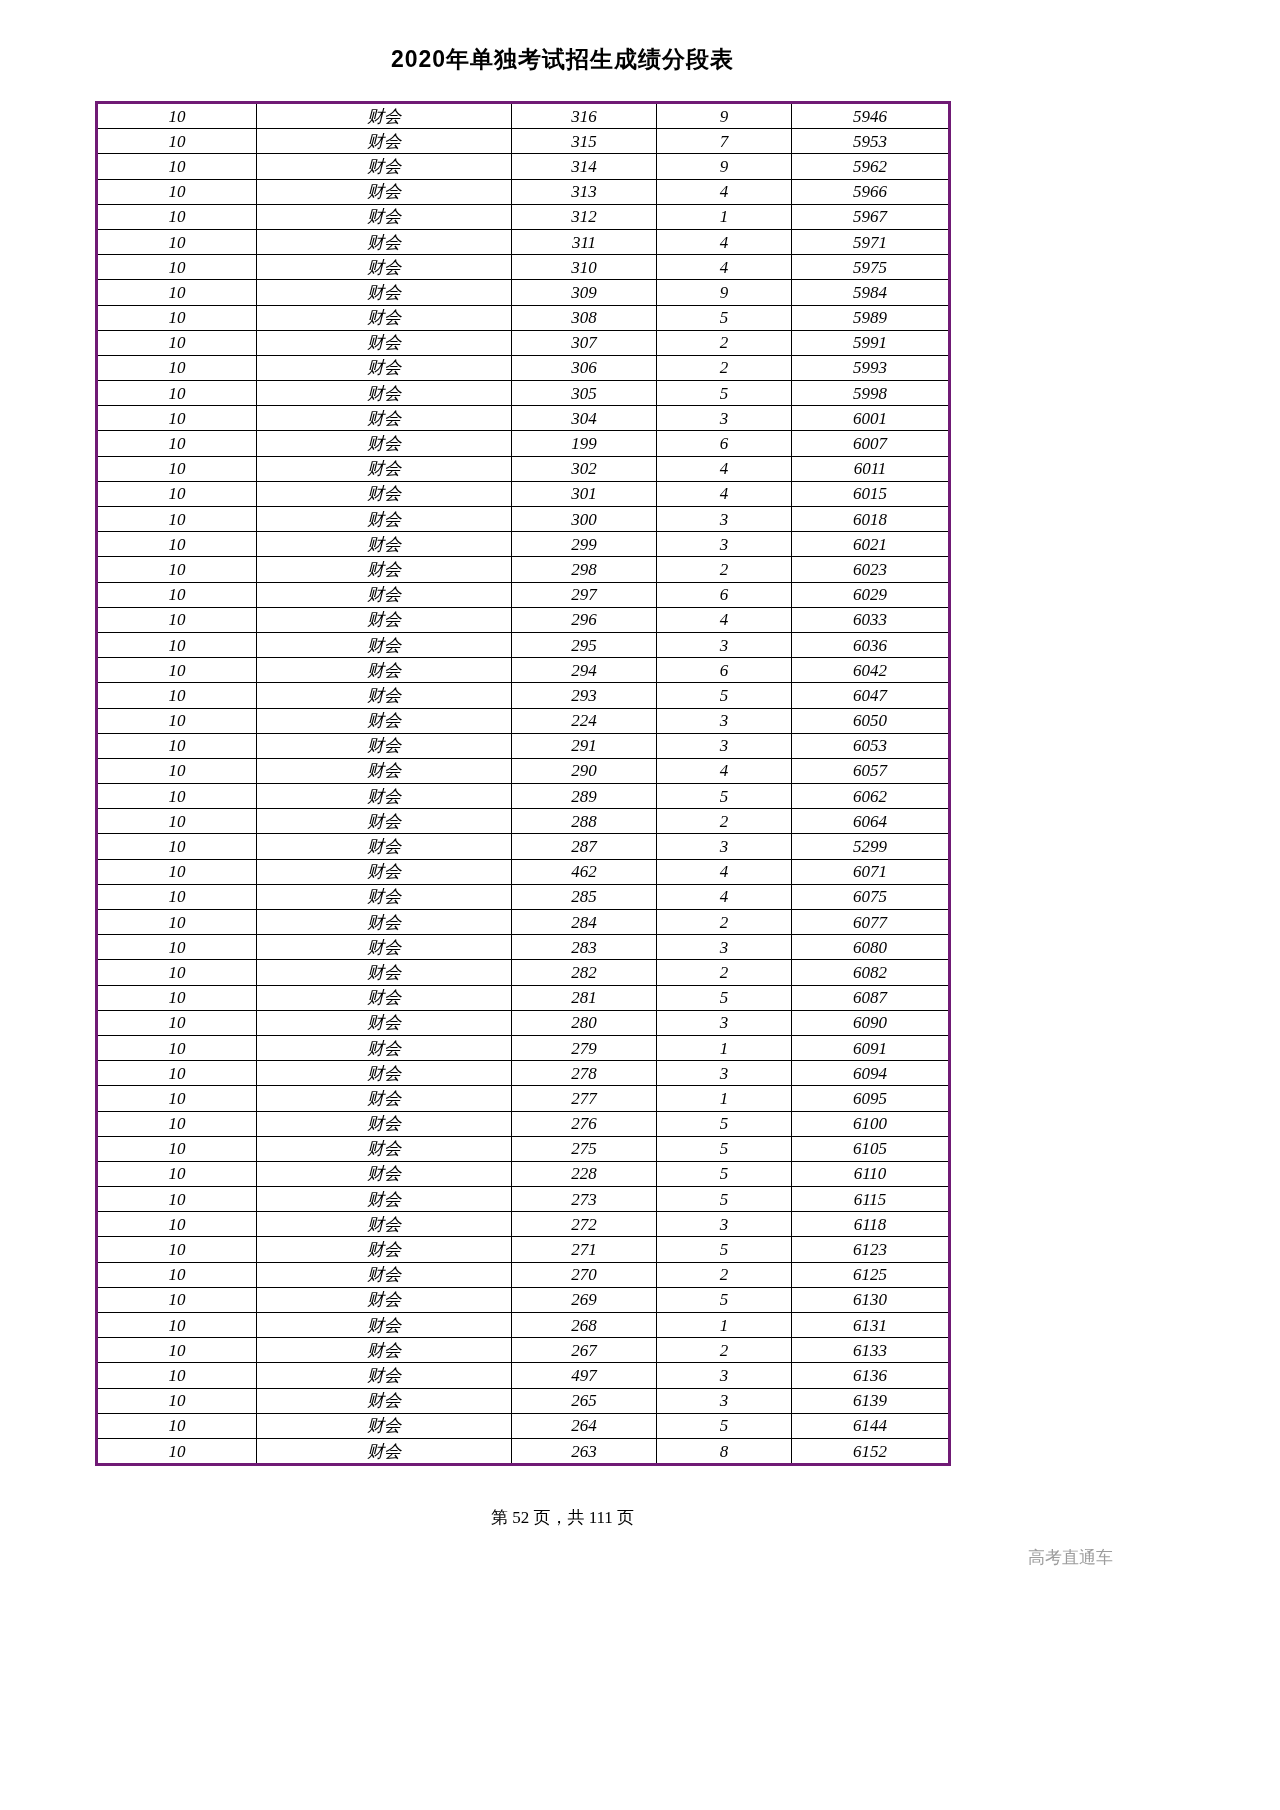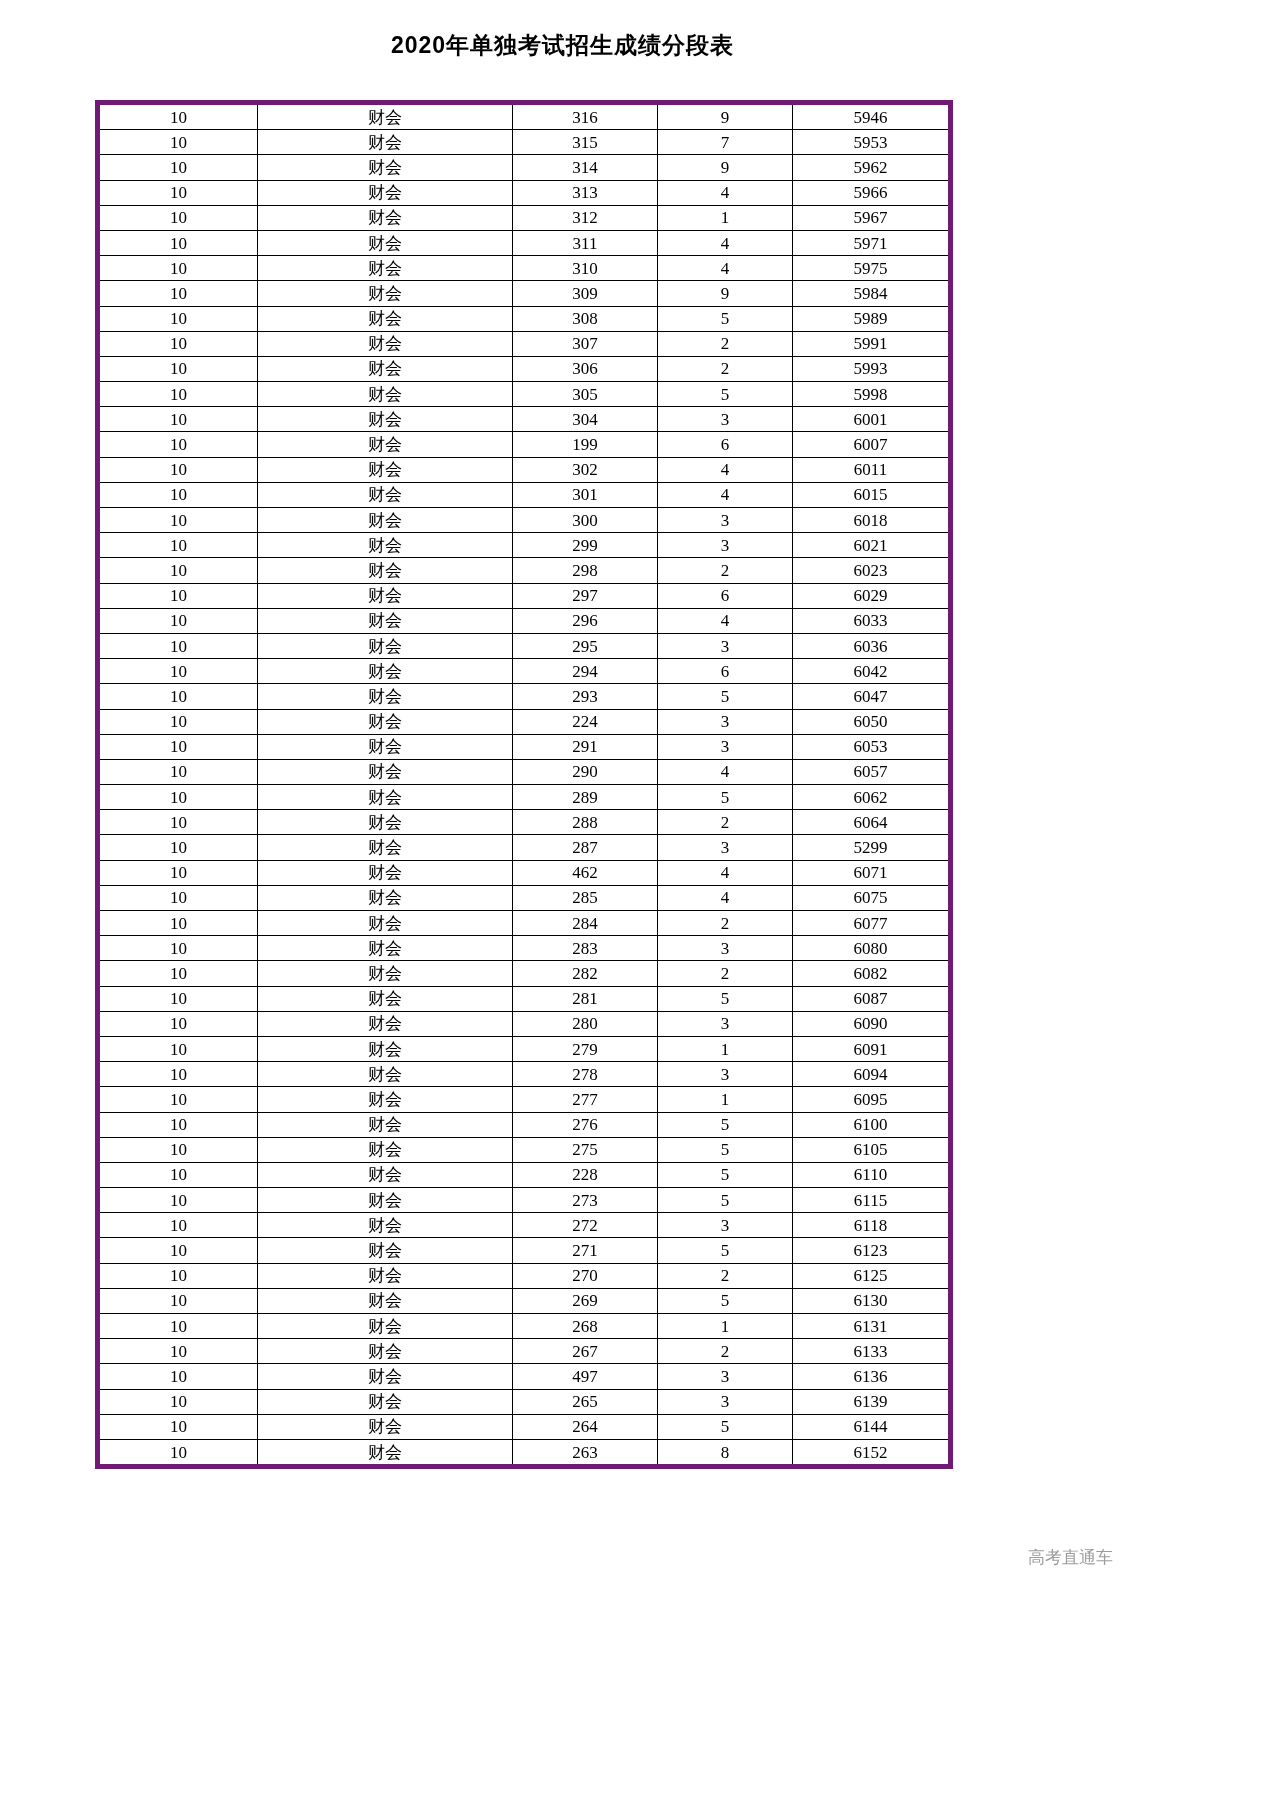--- a/index.html
+++ b/index.html
@@ -11,34 +11,35 @@
     font-family: "Liberation Serif", serif;
     color: #000;
     overflow: hidden;
   }
   .content {
     width: 935px;
     margin: 0 0 0 95px;
   }
   .title {
     margin: 0;
-    padding-top: 32px;
+    padding-top: 46px;
     text-align: center;
     font-size: 23px;
     line-height: 26px;
     font-weight: bold;
     font-family: "Liberation Sans", sans-serif;
     letter-spacing: 1px;
   }
   table.score-table {
     border-collapse: collapse;
     table-layout: fixed;
     width: 853px;
-    margin-top: 42px;
-    border: 5px solid #701a75;
+    margin-top: 29px;
+    border: 3px solid #701a75;
+    font-style: italic;
   }
   .score-table td {
     border: 1px solid #000;
     text-align: center;
     vertical-align: middle;
     height: 24.2px;
     padding: 0;
     font-size: 17px;
     line-height: 1;
     font-family: "Liberation Serif", serif;
@@ -452,15 +453,16 @@
         <tr>
           <td>10</td>
           <td>财会</td>
           <td>263</td>
           <td>8</td>
           <td>6152</td>
         </tr>
       </tbody>
   </table>
 
+  <div class="footer">第 52 页，共 111 页</div>
 </div>
 
 <div class="watermark">高考直通车</div>
 
 </body></html>

